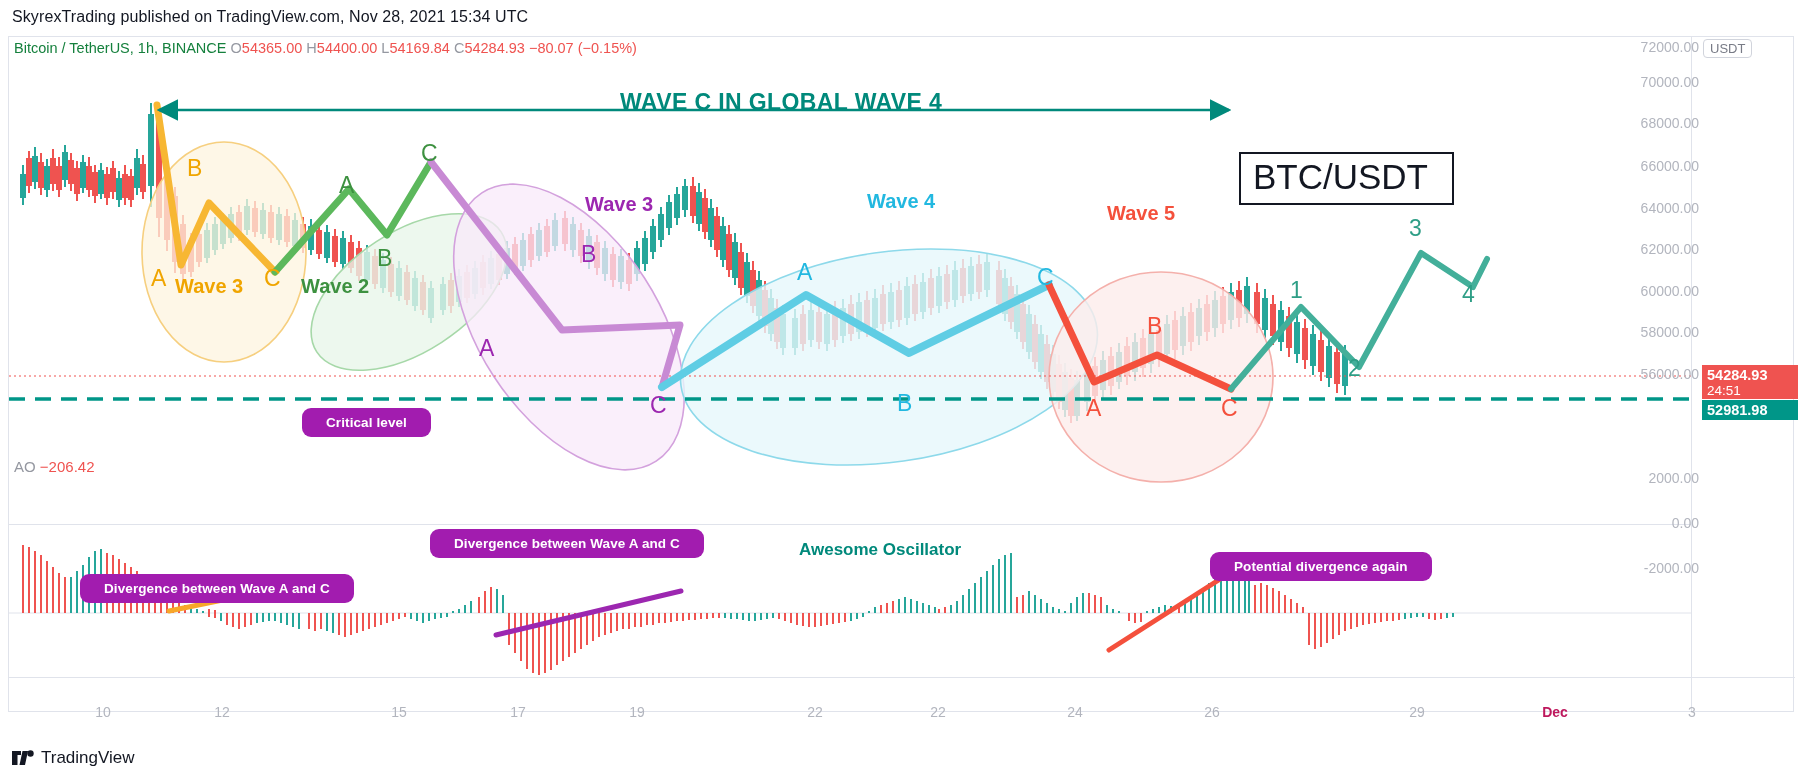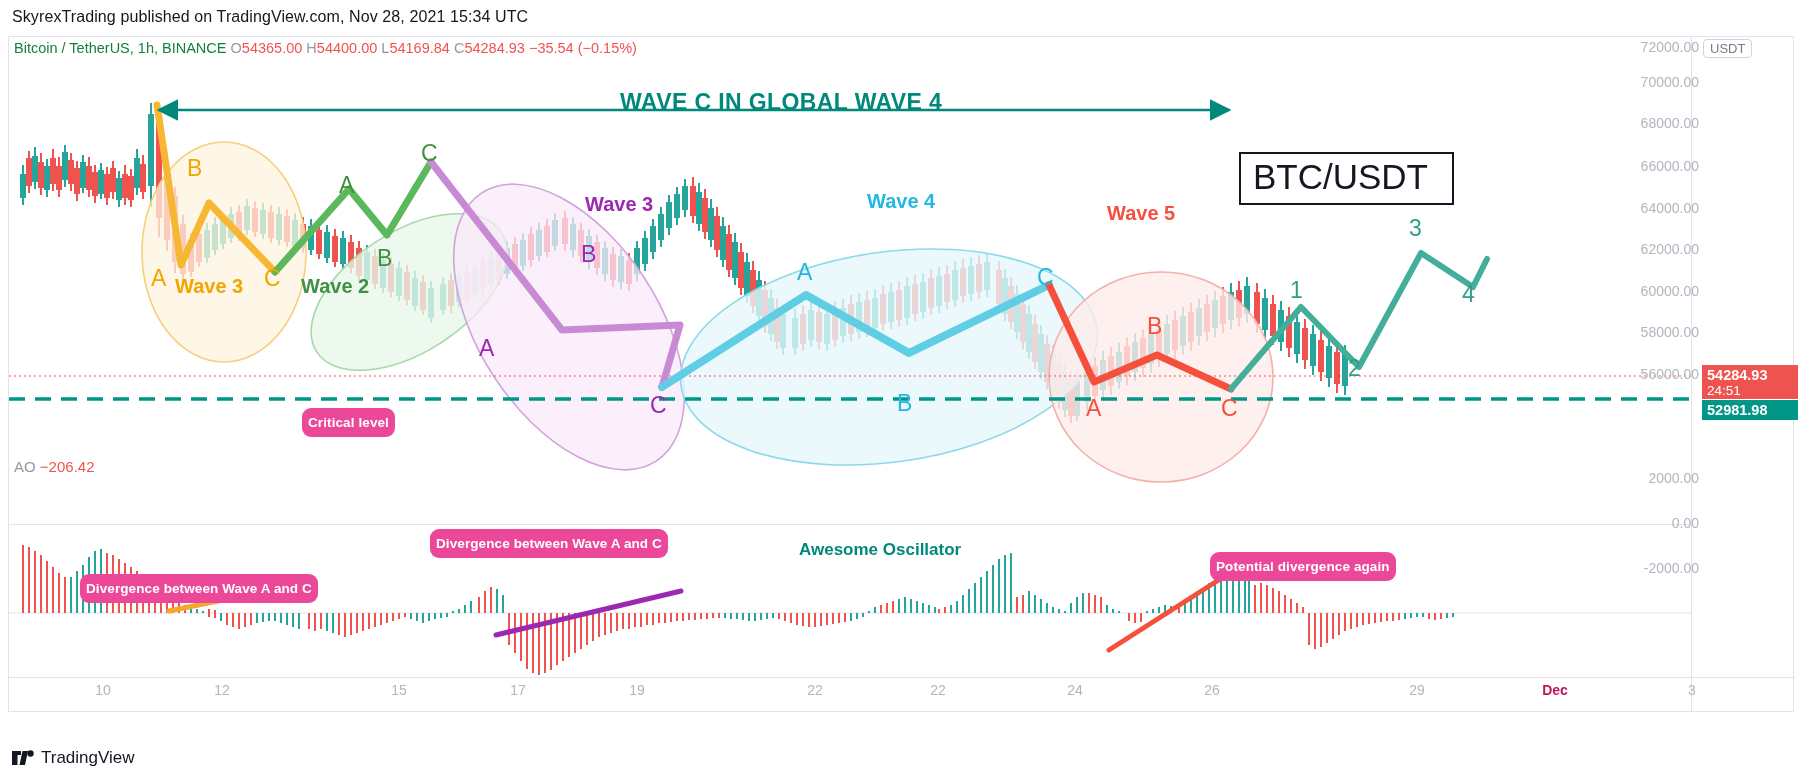--- a/index.html
+++ b/index.html
@@ -55,32 +55,32 @@
     position:absolute;font-size:23px;font-weight:bold;color:#00897b;
     letter-spacing:.4px;z-index:22;white-space:nowrap;
   }
 
   .btc-box{
     position:absolute;border:2px solid #131722;background:#fff;
     padding:3px 24px 6px 12px;font-size:35px;color:#131722;z-index:30;white-space:nowrap;
   }
 
   .callout{
-    position:absolute;background:#ec4899;color:#fff;border-radius:9px;
-    font-size:13.5px;font-weight:bold;padding:7px 6px;z-index:35;white-space:nowrap;
+    position:absolute;background:#a21caf;color:#fff;border-radius:9px;
+    font-size:13.5px;font-weight:bold;padding:7px 24px;z-index:35;white-space:nowrap;
     letter-spacing:.1px;
   }
   .callout .tail{position:absolute;width:0;height:0;}
 
   .ao-legend{position:absolute;left:14px;top:458px;font-size:15px;z-index:30;white-space:nowrap;}
   .ao-legend .n{color:#9598a1;}
   .ao-legend .v{color:#ef5350;}
   .ao-title{position:absolute;font-size:17px;font-weight:bold;color:#00897b;z-index:25;white-space:nowrap;}
 
-  .t-tick{position:absolute;top:682px;transform:translateX(-50%);font-size:14px;color:#b2b5be;}
+  .t-tick{position:absolute;top:704px;transform:translateX(-50%);font-size:14px;color:#b2b5be;}
   .t-tick.bold{color:#be185d;font-weight:bold;}
 
   .tv-brand{position:absolute;left:12px;top:748px;font-size:17px;color:#131722;font-weight:bold;display:flex;align-items:center;gap:7px;}
   .tv-brand .mark{display:inline-block;}
   .tv-brand .name{font-weight:normal;font-size:17px;}
 </style>
 </head>
 <body>
 
 <div id="root">
@@ -823,21 +823,21 @@
     <div class="axis-sep"></div>
     <div class="time-axis"></div>
   </div>
 
   <div class="legend">
     <span class="sym">Bitcoin / TetherUS, 1h, BINANCE</span>
     <span class="lbl">O</span><span class="val-down">54365.00</span>
     <span class="lbl">H</span><span class="val-down">54400.00</span>
     <span class="lbl">L</span><span class="val-down">54169.84</span>
     <span class="lbl">C</span><span class="val-down">54284.93</span>
-    <span class="val-down">−35.54 (−0.15%)</span>
+    <span class="val-down">−80.07 (−0.15%)</span>
   </div>
 
   <div class="ao-legend">
     <span class="n">AO</span>
     <span class="v">−206.42</span>
   </div>
 
   <div class="global-title" style="left:620px;top:89px;">WAVE C IN GLOBAL WAVE 4</div>
 
   <div class="btc-box" style="left:1239px;top:152px;">BTC/USDT</div>

